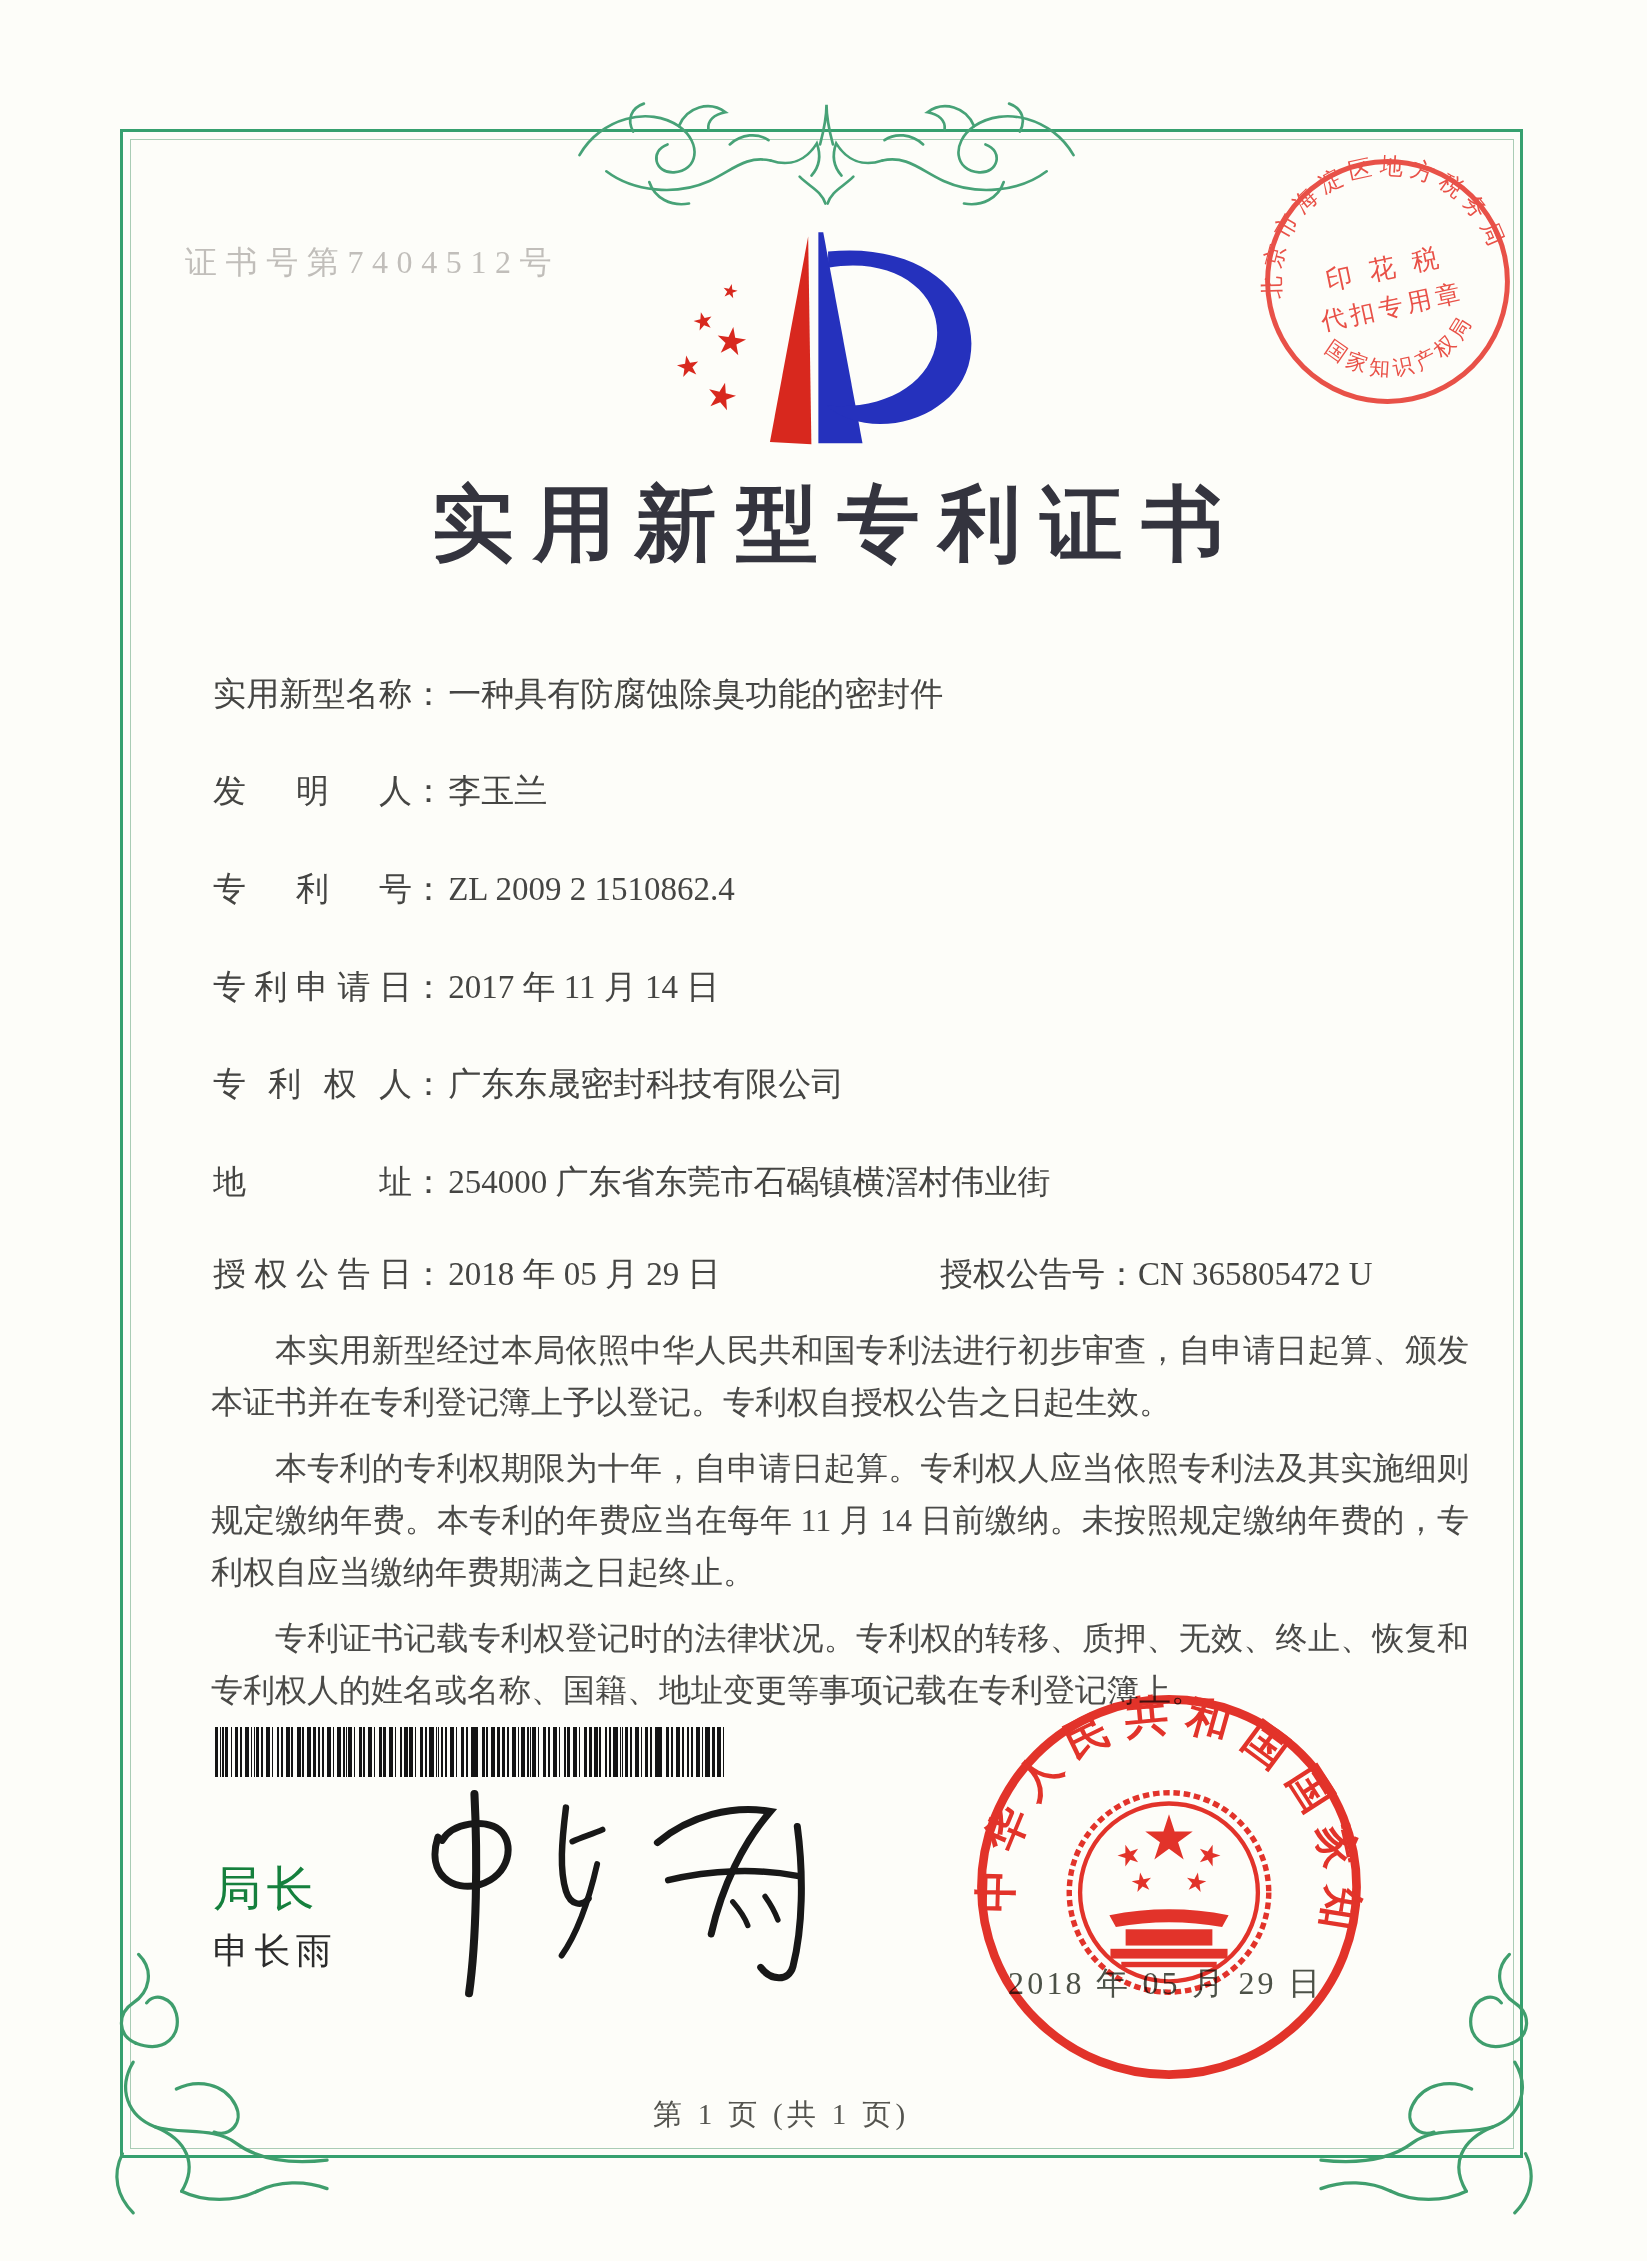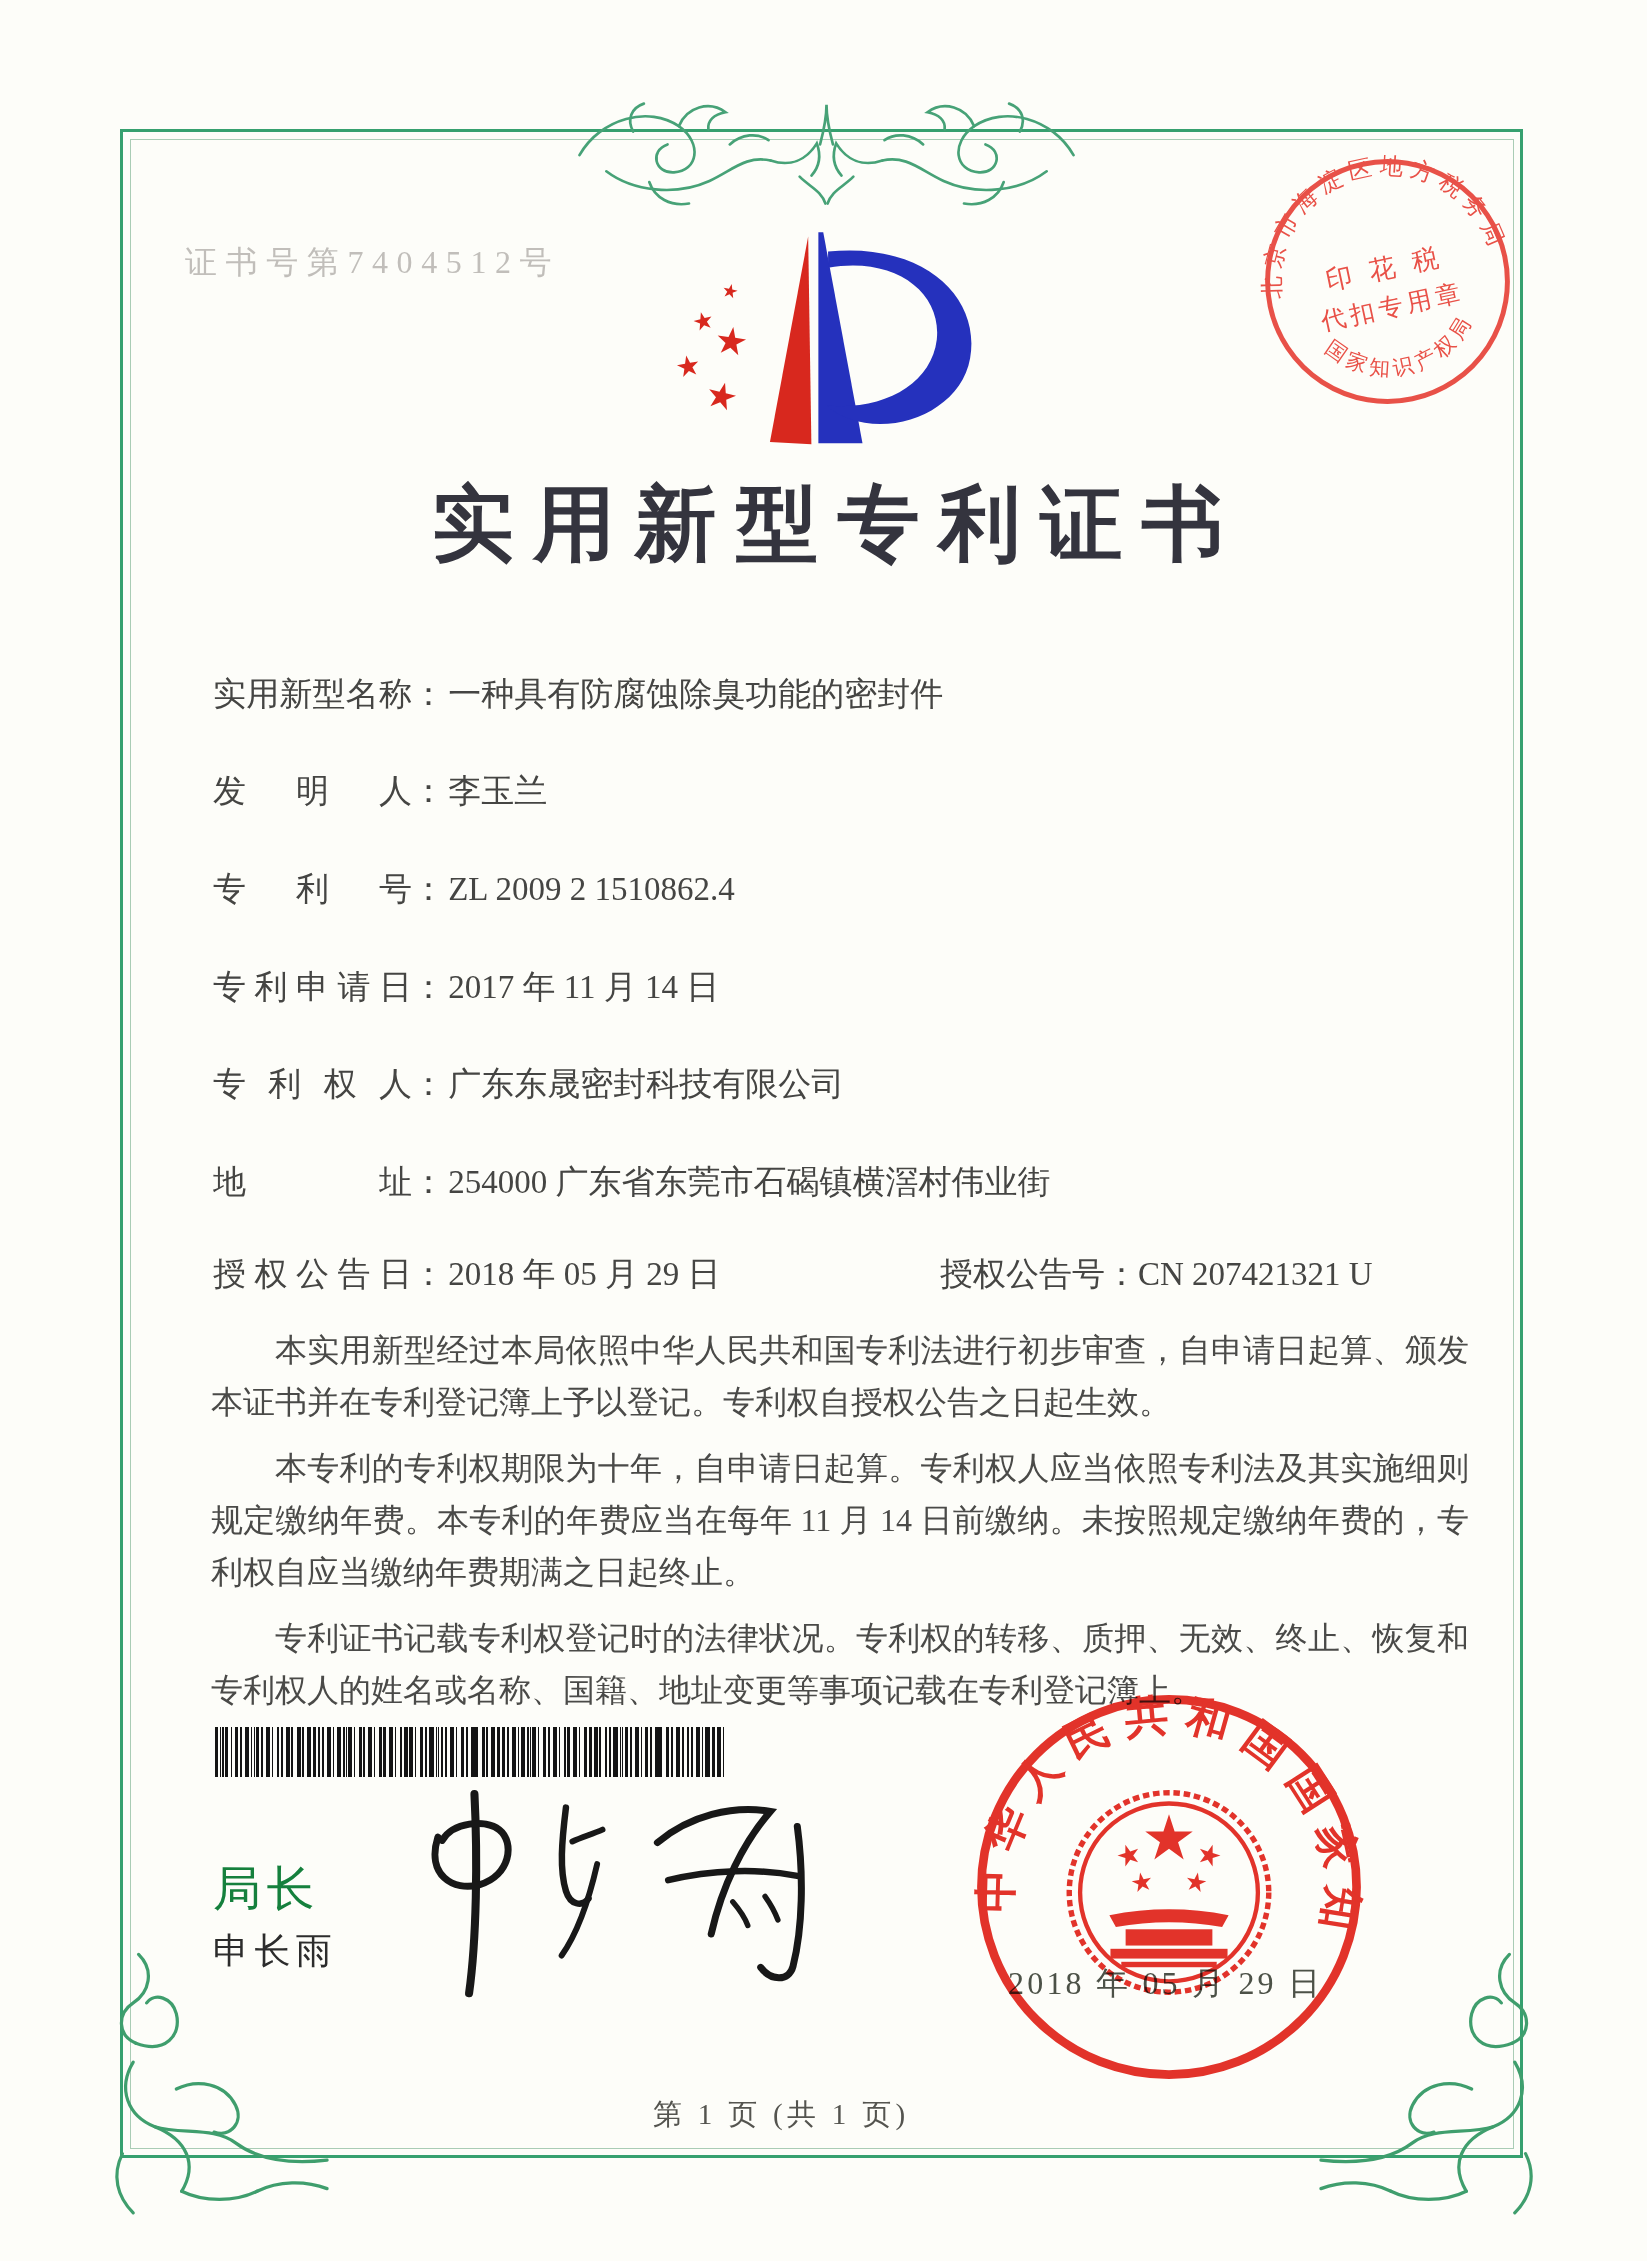--- a/index.html
+++ b/index.html
@@ -133,21 +133,21 @@
   <div class="field f5">
     <span class="lbl">专利权人</span><span class="colon">：</span><span>广东东晟密封科技有限公司</span>
   </div>
   <div class="field f6">
     <span class="lbl">地址</span><span class="colon">：</span><span>254000 广东省东莞市石碣镇横滘村伟业街</span>
   </div>
   <div class="field f7">
     <span class="lbl">授权公告日</span><span class="colon">：</span><span>2018 年 05 月 29 日</span>
   </div>
   <div class="field-right">
-    <span class="lbl">授权公告号</span><span class="colon">：</span><span>CN 207421321 U</span>
+    <span class="lbl">授权公告号</span><span class="colon">：</span><span>CN 365805472 U</span>
   </div>
 
   <div class="body-text">
     <p>本实用新型经过本局依照中华人民共和国专利法进行初步审查，自申请日起算、颁发本证书并在专利登记簿上予以登记。专利权自授权公告之日起生效。</p>
     <p>本专利的专利权期限为十年，自申请日起算。专利权人应当依照专利法及其实施细则规定缴纳年费。本专利的年费应当在每年 11 月 14 日前缴纳。未按照规定缴纳年费的，专利权自应当缴纳年费期满之日起终止。</p>
     <p>专利证书记载专利权登记时的法律状况。专利权的转移、质押、无效、终止、恢复和专利权人的姓名或名称、国籍、地址变更等事项记载在专利登记簿上。</p>
   </div>
 
   <div class="barcode"></div>
 

